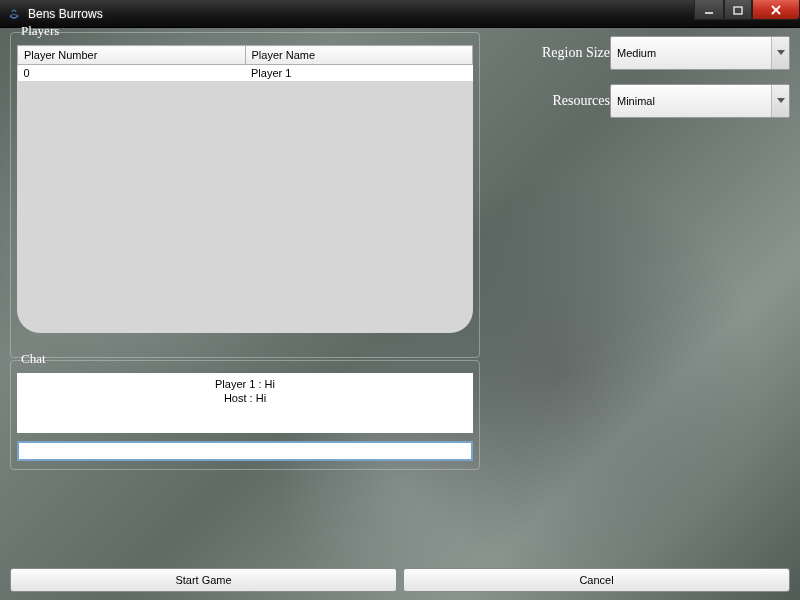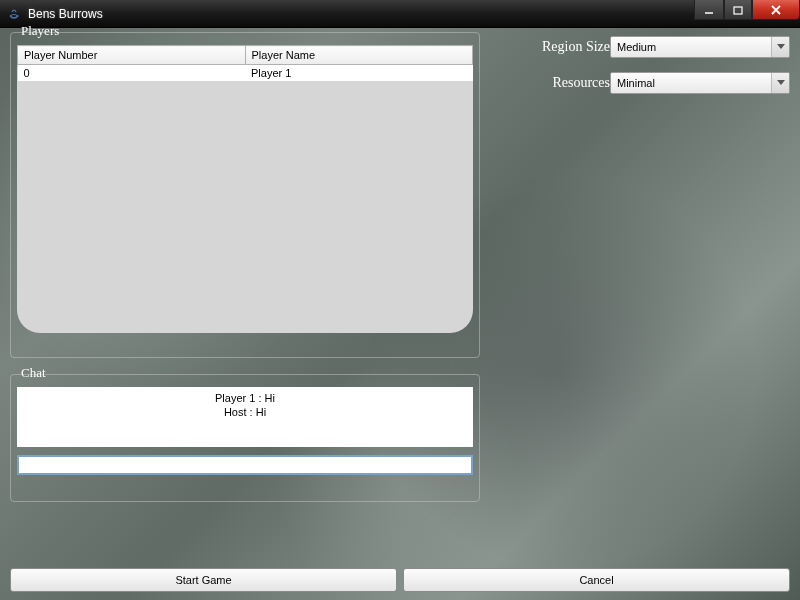--- a/index.html
+++ b/index.html
@@ -60,21 +60,21 @@
   margin-bottom: 2px;
 }
 .main-row { display: flex; gap: 30px; }
 .left-col { width: 470px; }
 .right-col { flex: 1; padding-top: 4px; }
 .group {
   border: 1px solid rgba(200,200,200,0.5);
   border-radius: 4px;
   padding: 6px;
   position: relative;
-  margin-bottom: 16px;
+  margin-bottom: 2px;
 }
 .group-title {
   position: absolute;
   top: -10px; left: 8px;
   color: #fff;
   font-family: "Comic Sans MS", cursive;
   font-size: 13px;
   padding: 0 2px;
 }
 .players-table-wrap {
@@ -123,21 +123,21 @@
 }
 .setting-label {
   color: #fff;
   font-family: "Comic Sans MS", cursive;
   font-size: 14px;
   width: 100px;
   text-align: right;
 }
 .combo {
   flex: 1;
-  height: 22px;
+  height: 34px;
   background: linear-gradient(to bottom, #fdfdfd 0%, #e8e8e8 100%);
   border: 1px solid #999;
   border-radius: 2px;
   display: flex;
   align-items: center;
   padding: 0 4px 0 6px;
   font-size: 11px;
   color: #000;
   position: relative;
 }
@@ -210,21 +210,21 @@
             <tbody>
               <tr>
                 <td>0</td>
                 <td>Player 1</td>
               </tr>
             </tbody>
           </table>
         </div>
       </div>
 
-      <div class="group chat-group" style="height:128px;">
+      <div class="group chat-group" style="height:110px;">
         <div class="group-title">Chat</div>
         <div class="chat-log">
           <div>Player 1 : Hi</div>
           <div>Host : Hi</div>
         </div>
         <input class="chat-input" type="text" value="" style="">
       </div>
     </div>
 
     <div class="right-col">

